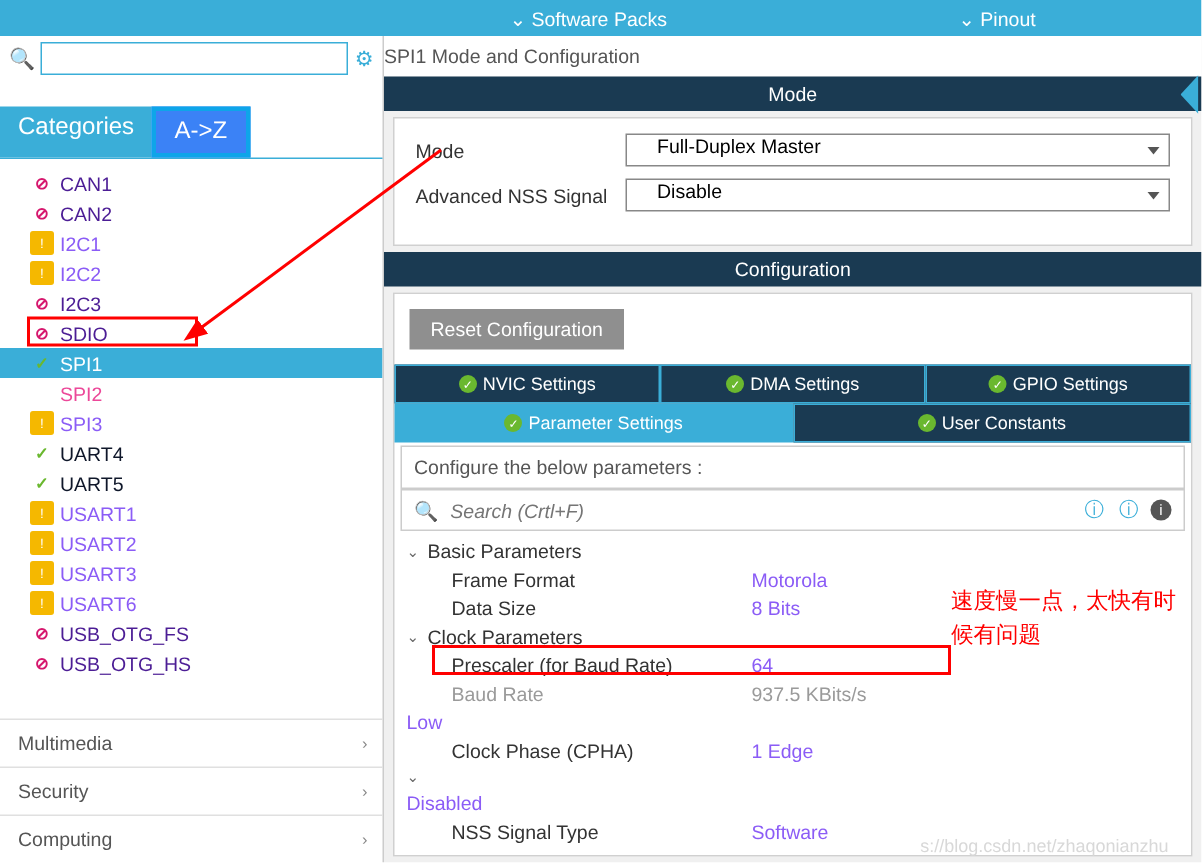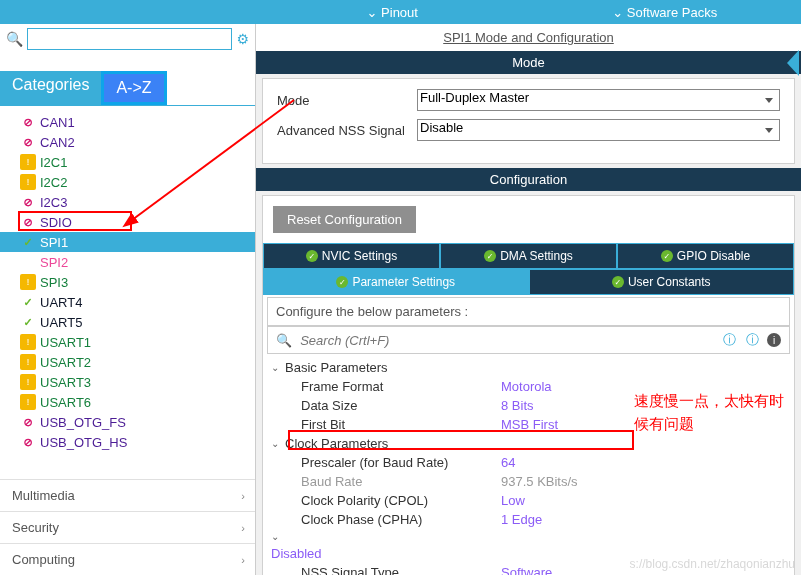--- a/index.html
+++ b/index.html
@@ -23,38 +23,38 @@
 .tab.inactive { background: #3b82f6; color: #fff; border: 3px solid #0ea5e9; }
 
 .tree { flex: 1; overflow: auto; padding-top: 6px; }
 .tree-item { display: flex; align-items: center; padding: 2px 6px 2px 20px; font-size: 13px; cursor: pointer; }
 .tree-item.selected { background: #3aaed8; color: #fff; }
 .ti-icon { width: 16px; height: 16px; display: inline-flex; align-items: center; justify-content: center; margin-right: 4px; font-size: 11px; }
 .icon-block { color: #d6186e; font-weight: bold; }
 .icon-warn { background: #f5b800; color: #fff; border-radius: 2px; font-size: 9px; }
 .icon-check { color: #6ab82f; font-weight: bold; }
 .lbl-pink { color: #4c1d95; }
-.lbl-orange { color: #15803d; }
+.lbl-orange { color: #8b5cf6; }
 .lbl-green { color: #0f172a; }
 .lbl-gray { color: #ec4899; }
 .selected .lbl-pink, .selected .lbl-orange, .selected .lbl-green, .selected .lbl-gray { color: #fff; }
 
 .red-box1 { position: absolute; left: 18px; top: 211px; width: 114px; height: 20px; border: 2px solid #f00; pointer-events: none; }
 
 .category-row { display: flex; align-items: center; justify-content: space-between; padding: 8px 10px 8px 12px; border-top: 1px solid #e0e0e0; cursor: pointer; color: #555; font-size: 13px; }
 .chevron { color: #888; font-size: 11px; }
 
 .right-pane { flex: 1; display: flex; flex-direction: column; background: #f0f0f0; position: relative; }
-.rp-title { text-align: center; font-size: 13px; color: #555; padding: 6px 0; background: #fff; text-decoration: underline; }
+.rp-title { font-size: 13px; color: #555; padding: 6px 0; background: #fff; }
 .section-hdr { background: #1a3a52; color: #fff; text-align: center; padding: 4px 0; font-size: 13px; }
 
 .mode-area { background: #fff; padding: 10px 14px 14px 14px; margin: 4px 6px; border: 1px solid #d0d0d0; }
 .form-row { display: flex; align-items: center; margin-bottom: 8px; }
 .form-label { width: 140px; color: #333; font-size: 13px; }
-.form-select { flex: 1; height: 22px; border: 1px solid #888; background: #fff; padding: 0 2px; font-size: 13px; position: relative; }
+.form-select { flex: 1; height: 22px; border: 1px solid #888; background: #fff; padding: 0 20px; font-size: 13px; position: relative; }
 .form-select::after { content: ""; position: absolute; right: 6px; top: 8px; border-left: 4px solid transparent; border-right: 4px solid transparent; border-top: 5px solid #555; }
 
 .config-area { margin: 4px 6px; background: #fff; border: 1px solid #d0d0d0; flex: 1; display: flex; flex-direction: column; }
 .reset-btn { background: #8f8f8f; color: #fff; border: none; padding: 6px 14px; margin: 10px 0 10px 10px; font-size: 13px; width: fit-content; cursor: pointer; }
 
 .conf-tabs { display: flex; flex-wrap: wrap; }
 .ctab { flex: 1; min-width: 33%; text-align: center; padding: 5px 0; font-size: 12px; cursor: pointer; display: flex; align-items: center; justify-content: center; gap: 4px; }
 .ctab.navy { background: #1a3a52; color: #fff; border: 1px solid #3aaed8; }
 .ctab.blue { background: #3aaed8; color: #fff; }
 .check-circle { width: 12px; height: 12px; border-radius: 50%; background: #6ab82f; display: inline-flex; align-items: center; justify-content: center; font-size: 8px; color: #fff; }
@@ -71,30 +71,30 @@
 .param-group .tw { width: 14px; color: #666; font-size: 10px; }
 .param-row { display: flex; padding: 2px 0; font-size: 13px; }
 .param-name { width: 230px; padding-left: 30px; color: #333; }
 .param-val { color: #8b5cf6; }
 .param-row.dim .param-name, .param-row.dim .param-val { color: #9a9a9a; }
 
 .red-box2 { position: absolute; left: 288px; top: 430px; width: 346px; height: 20px; border: 2px solid #f00; pointer-events: none; }
 
 .annotation { position: absolute; left: 634px; top: 390px; width: 160px; color: #f00; font-size: 15px; line-height: 1.5; pointer-events: none; }
 .arrow-svg { position: absolute; left: 114px; top: 92px; pointer-events: none; }
-.watermark { position: absolute; right: 6px; bottom: 4px; color: #d8d8d8; font-size: 12px; pointer-events: none; }
+.watermark { position: absolute; right: 22px; bottom: 4px; color: #d8d8d8; font-size: 12px; pointer-events: none; }
 .resize-arrow { position: absolute; right: 2px; top: 26px; width: 12px; height: 26px; background: #3aaed8; clip-path: polygon(100% 0, 0 50%, 100% 100%); }
 </style>
 </head>
 <body>
 
 <div class="topbar">
   <div class="topbar-left"></div>
+  <div class="topbar-tab"><span>⌄</span> <span>Software Packs</span></div>
   <div class="topbar-tab"><span>⌄</span> <span>Pinout</span></div>
-  <div class="topbar-tab"><span>⌄</span> <span>Software Packs</span></div>
 </div>
 
 <div class="main">
   <div class="left-pane">
     <div class="search-row">
       <span class="search-icon">🔍</span>
       <input class="search-input" placeholder="" style="">
       <span class="gear-icon">⚙</span>
     </div>
     <div class="tabs-row">
@@ -207,21 +207,21 @@
           <div class="ctab navy">
             <span class="check-circle">✓</span>
             <span>NVIC Settings</span>
           </div>
           <div class="ctab navy">
             <span class="check-circle">✓</span>
             <span>DMA Settings</span>
           </div>
           <div class="ctab navy">
             <span class="check-circle">✓</span>
-            <span>GPIO Disable</span>
+            <span>GPIO Settings</span>
           </div>
           <div style="flex-basis: 100%; height: 0px;"></div>
           <div class="ctab blue" style="min-width: 50%;">
             <span class="check-circle">✓</span>
             <span>Parameter Settings</span>
           </div>
           <div class="ctab navy" style="min-width: 50%;">
             <span class="check-circle">✓</span>
             <span>User Constants</span>
           </div>
@@ -242,38 +242,33 @@
             <span>Basic Parameters</span>
           </div>
           <div class="param-row">
             <div class="param-name">Frame Format</div>
             <div class="param-val">Motorola</div>
           </div>
           <div class="param-row">
             <div class="param-name">Data Size</div>
             <div class="param-val">8 Bits</div>
           </div>
-          <div class="param-row">
-            <div class="param-name">First Bit</div>
-            <div class="param-val">MSB First</div>
-          </div>
           <div class="param-group">
             <span class="tw">⌄</span>
             <span>Clock Parameters</span>
           </div>
           <div class="param-row">
             <div class="param-name">Prescaler (for Baud Rate)</div>
             <div class="param-val">64</div>
           </div>
           <div class="param-row dim">
             <div class="param-name">Baud Rate</div>
             <div class="param-val">937.5 KBits/s</div>
           </div>
           <div class="param-row">
-            <div class="param-name">Clock Polarity (CPOL)</div>
             <div class="param-val">Low</div>
           </div>
           <div class="param-row">
             <div class="param-name">Clock Phase (CPHA)</div>
             <div class="param-val">1 Edge</div>
           </div>
           <div class="param-group">
             <span class="tw">⌄</span>
           </div>
           <div class="param-row">

